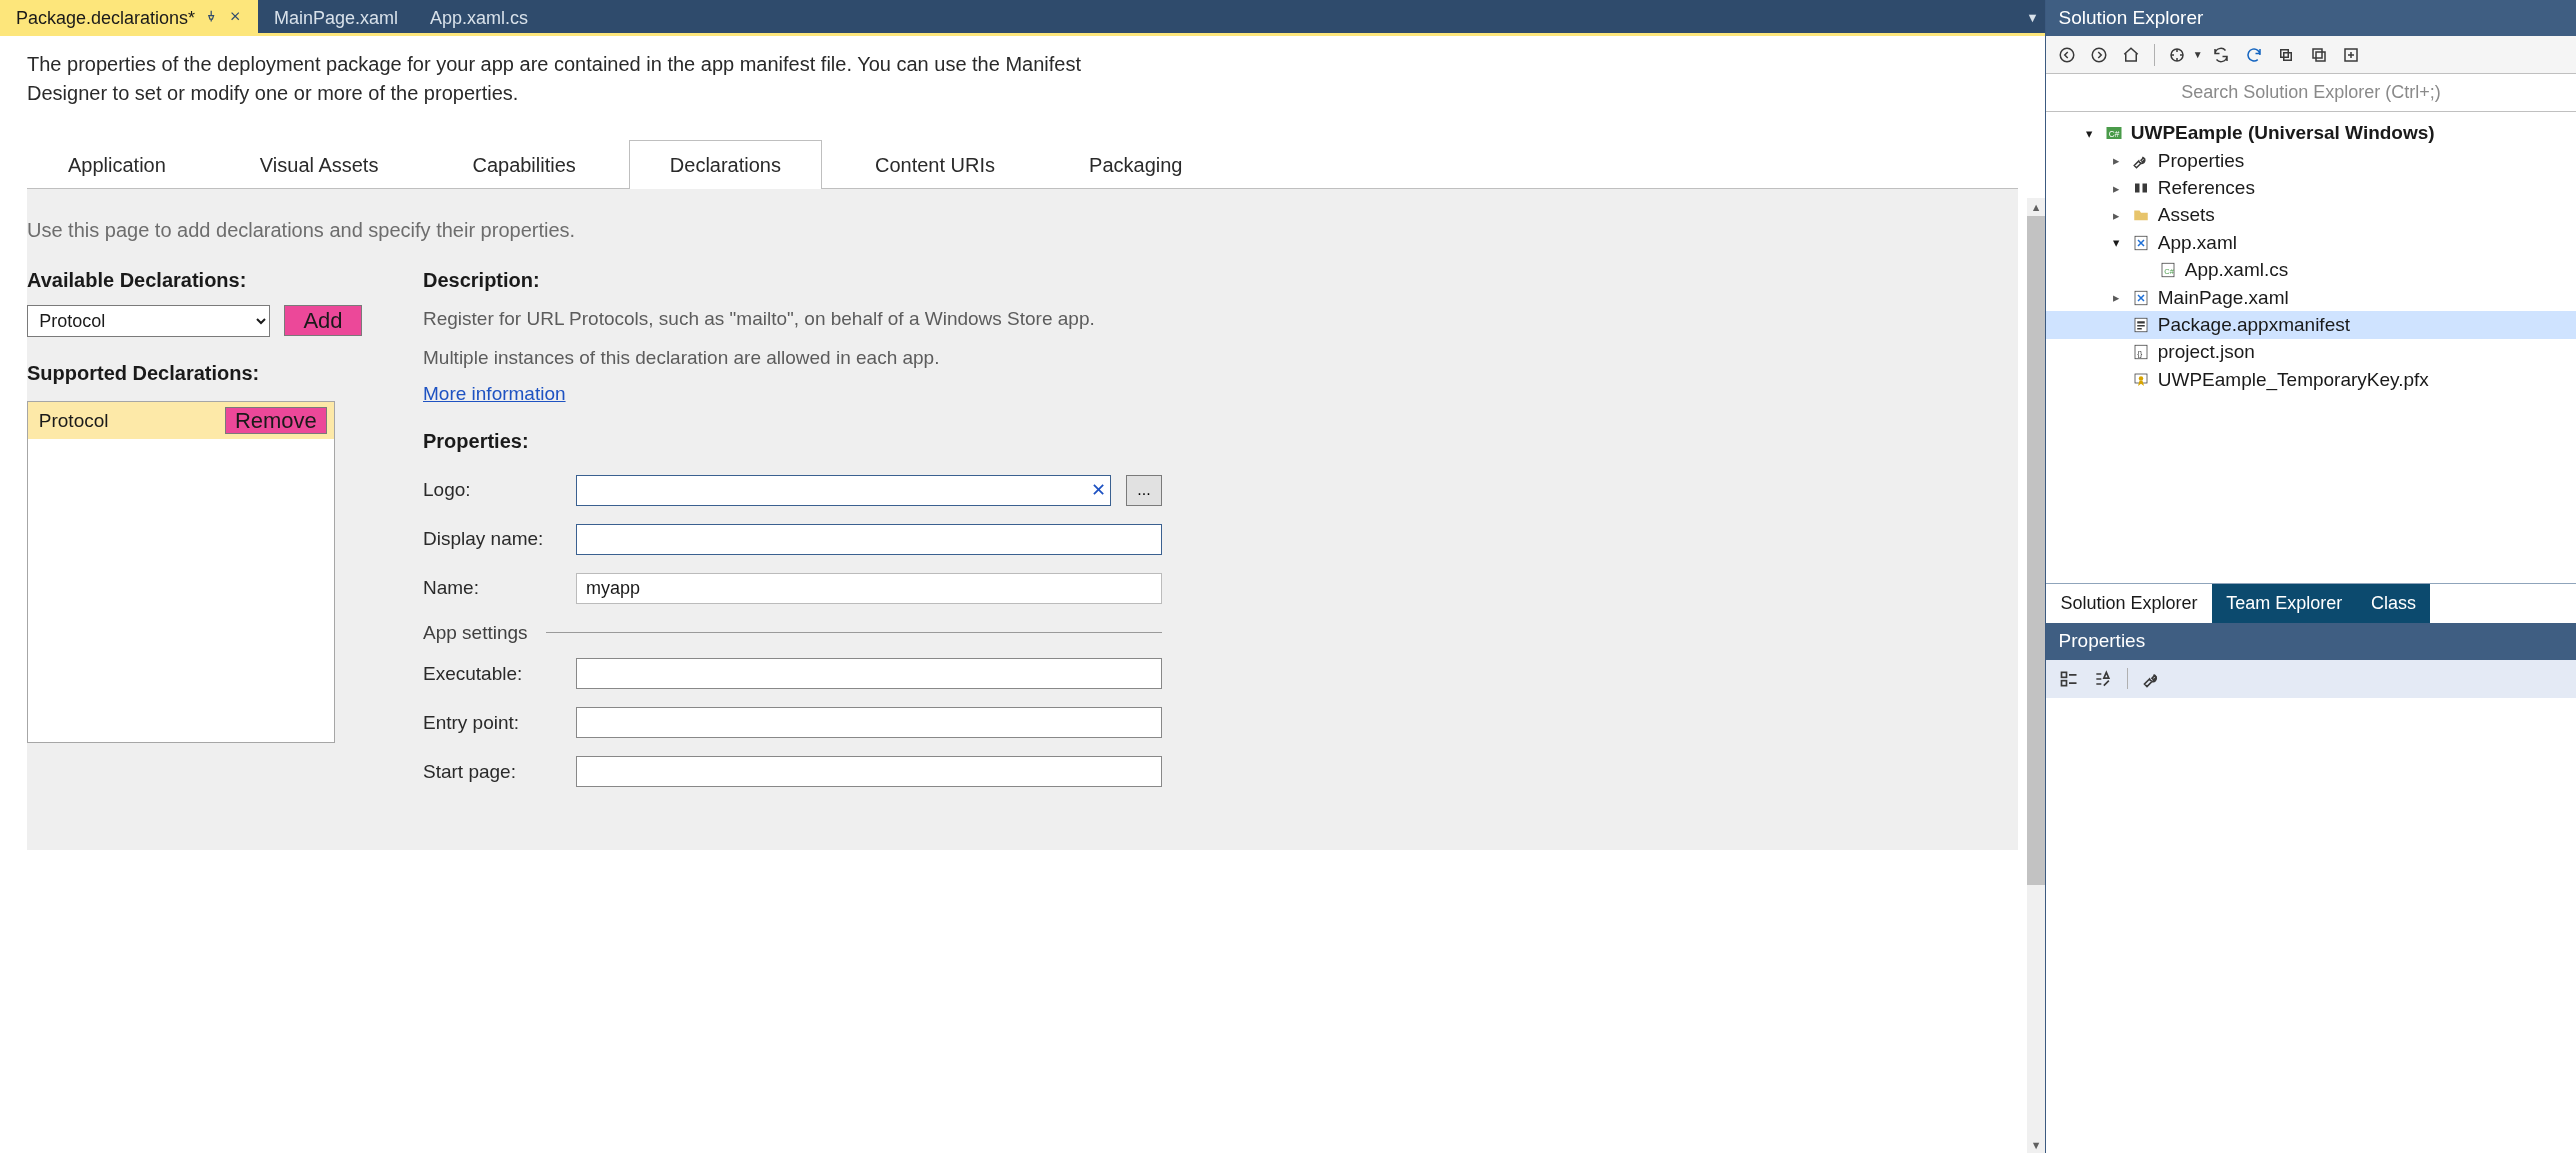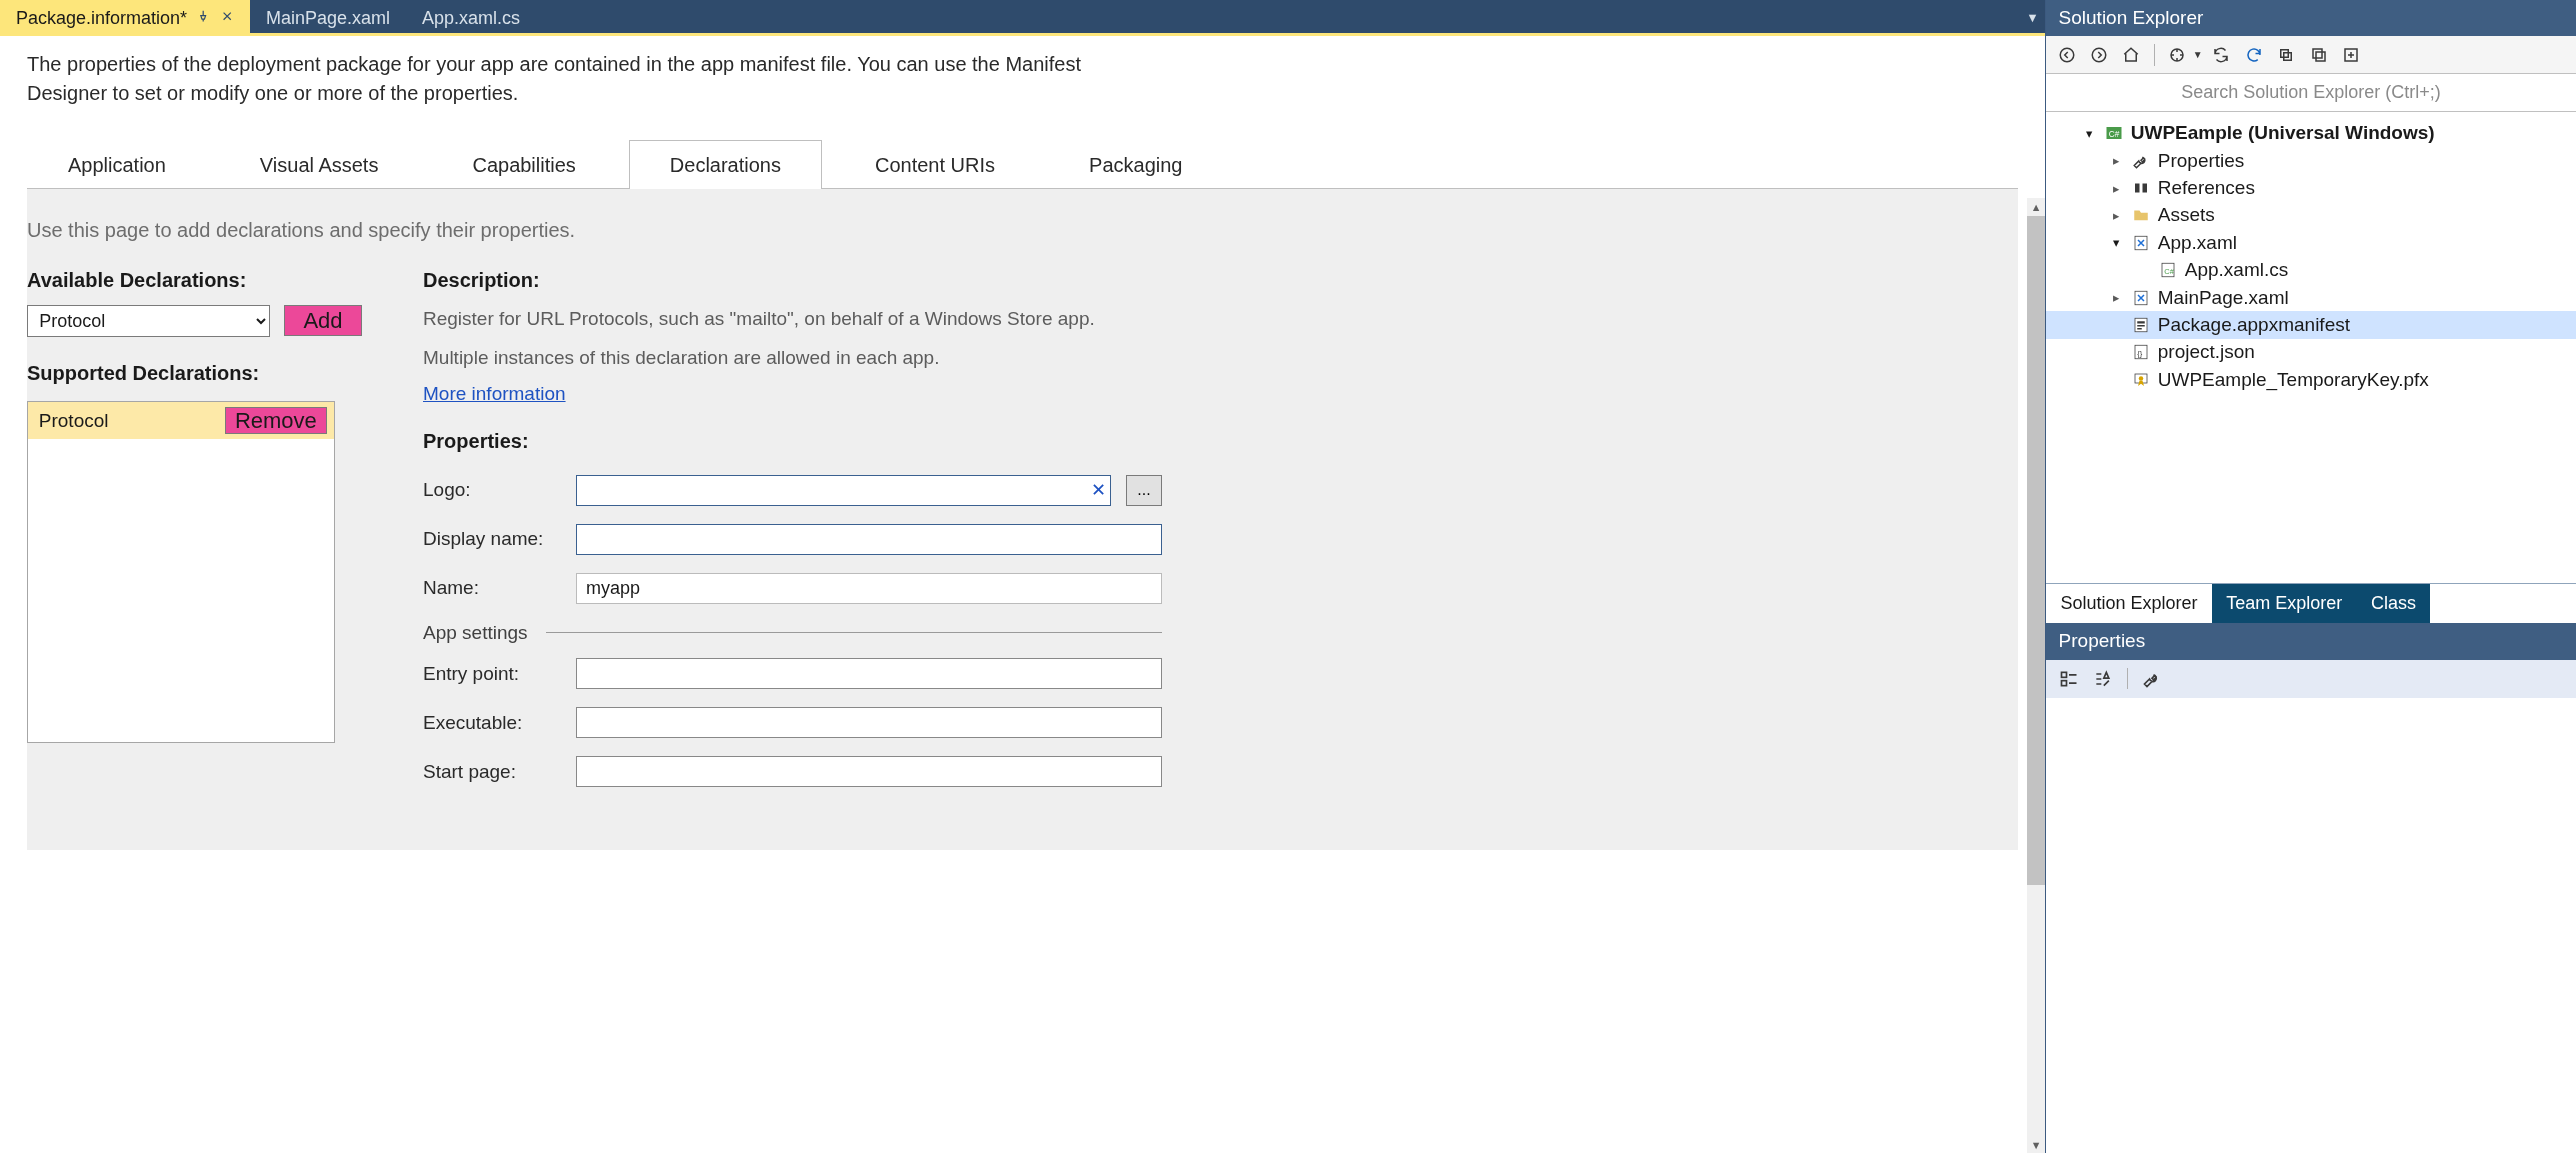--- a/index.html
+++ b/index.html
@@ -159,21 +159,21 @@
 </style>
 </head>
 <body>
 
 <div class="root">
 
   <div class="editor">
 
     <div class="tabstrip">
       <div class="doc-tab active">
-        <span>Package.information*</span>
+        <span>Package.declarations*</span>
         <span class="pin">
           <svg viewBox="0 0 24 24" fill="none" stroke="currentColor" stroke-width="2">
               <path d="M12 3v8M8 11h8l-2 6h-4l-2-6zM12 17v4"></path>
             </svg>
         </span>
         <span class="close">
           <svg viewBox="0 0 24 24" stroke="currentColor" stroke-width="2">
               <path d="M6 6l12 12M18 6L6 18"></path>
             </svg>
         </span>
@@ -257,28 +257,28 @@
                     <input class="text noborder" type="text" value="myapp" style="">
                   </div>
                 </div>
 
                 <div class="group-divider">
                   <span>App settings</span>
                   <div class="line"></div>
                 </div>
 
                 <div class="form-row">
-                  <label>Entry point:</label>
+                  <label>Executable:</label>
                   <div class="field">
                     <input class="text plain" type="text" value="" style="">
                   </div>
                 </div>
 
                 <div class="form-row">
-                  <label>Executable:</label>
+                  <label>Entry point:</label>
                   <div class="field">
                     <input class="text plain" type="text" value="" style="">
                   </div>
                 </div>
 
                 <div class="form-row">
                   <label>Start page:</label>
                   <div class="field">
                     <input class="text plain" type="text" value="" style="">
                   </div>

